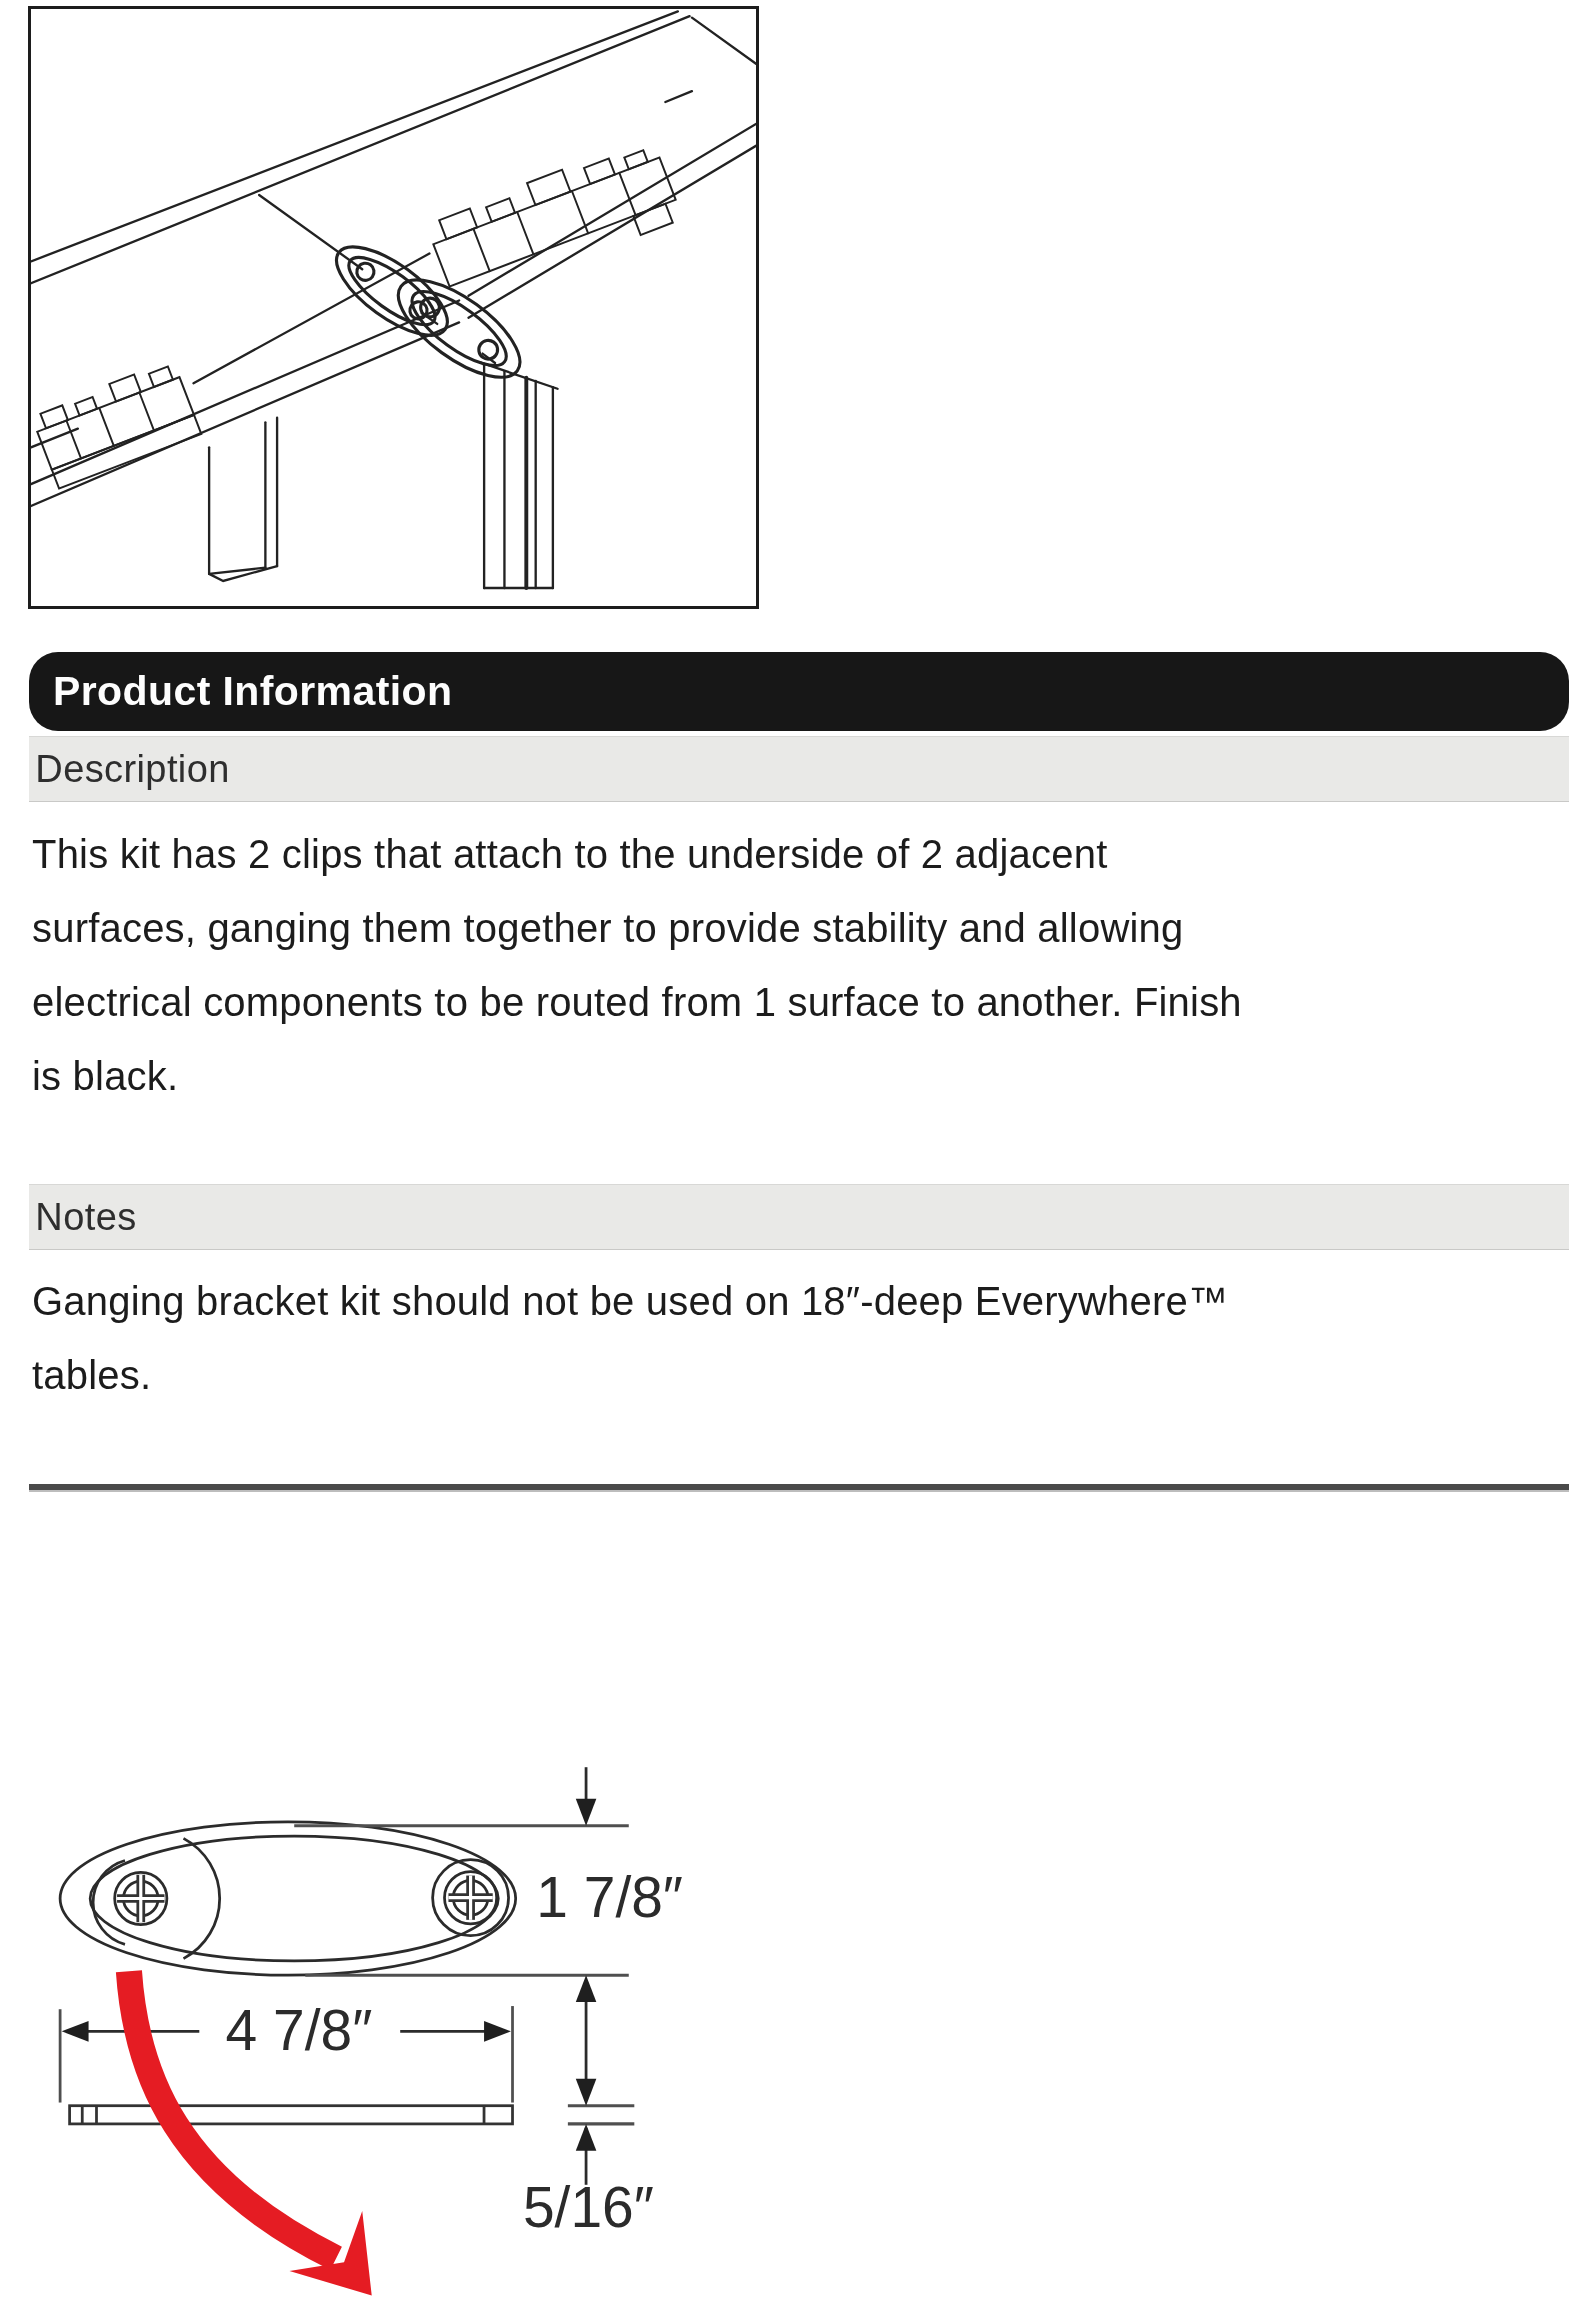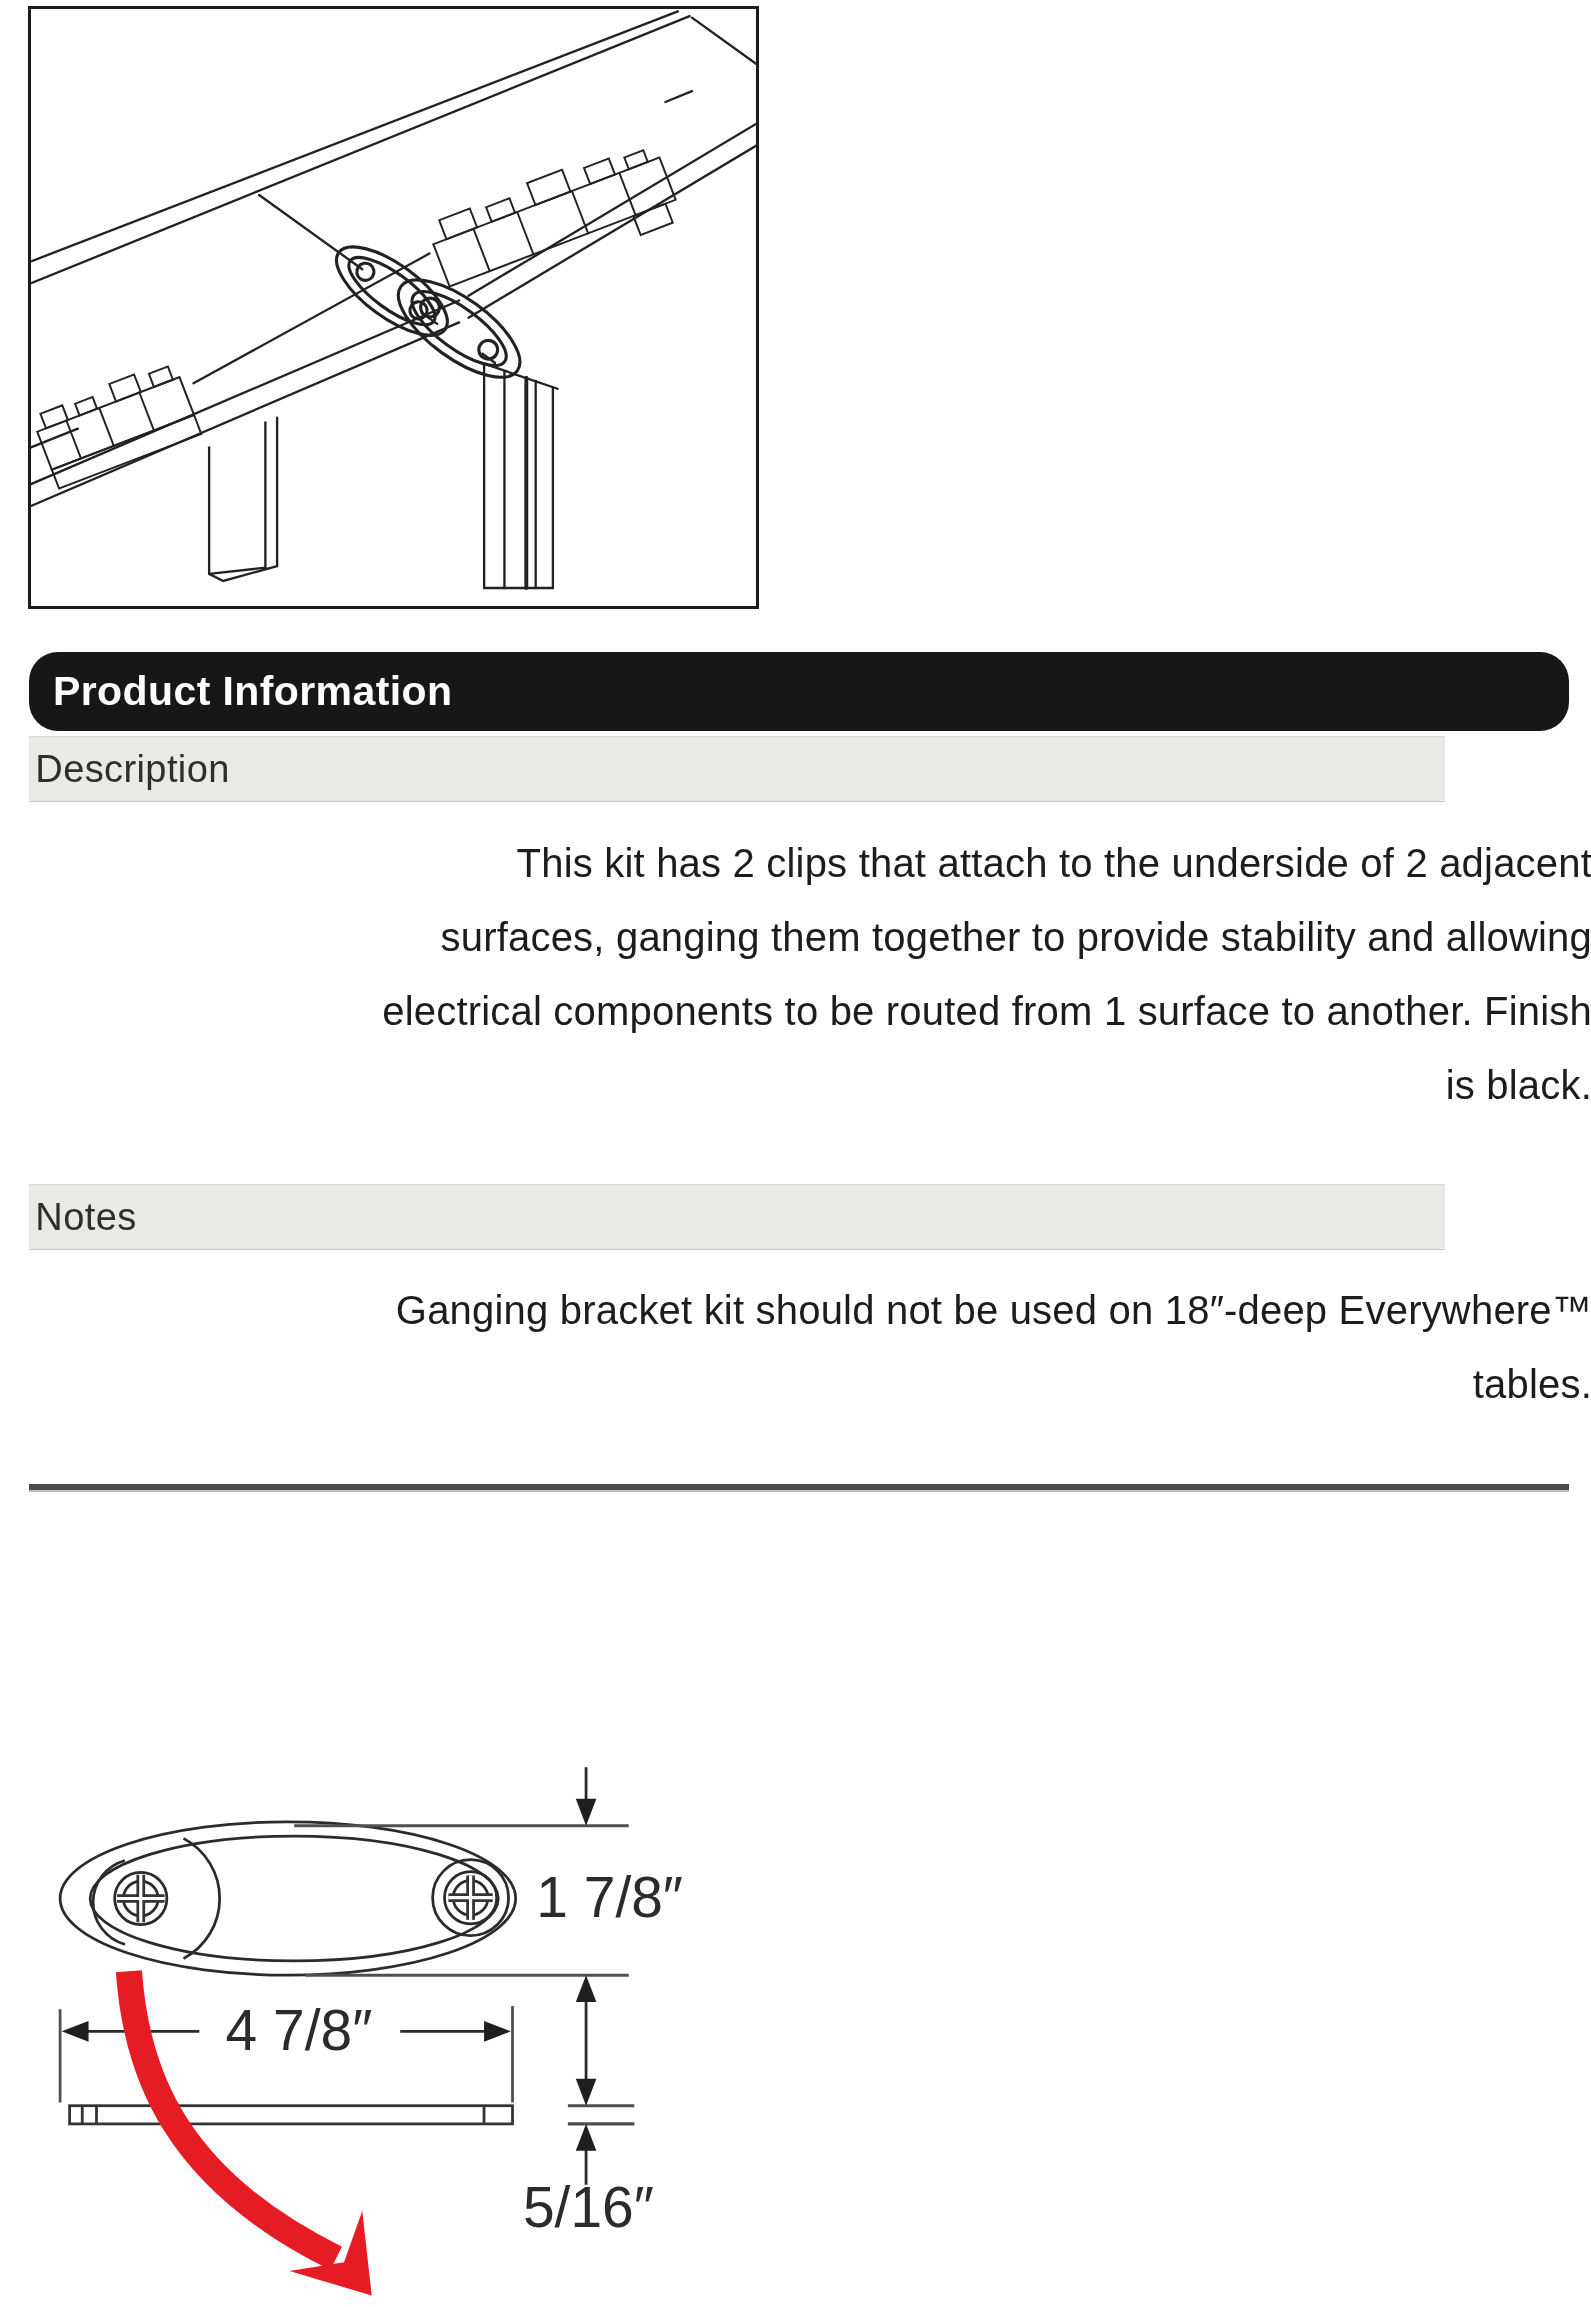--- a/index.html
+++ b/index.html
@@ -33,47 +33,46 @@
   }
   .header-bar span{
     color:#fdfdfd;
     font-size:41px;
     font-weight:bold;
     letter-spacing:0.4px;
   }
   .section-bar{
     position:absolute;
     left:29px;
-    width:1416px; height:66px;
+    width:1540px; height:66px;
     background:#e9e9e7;
     border-top:1.6px solid #d8d8d6;
     border-bottom:1.6px solid #c9c9c7;
     box-sizing:border-box;
     display:flex; align-items:center;
     padding-left:6.3px;
   }
   .section-bar span{
     color:#2e2e2e;
     font-size:38px;
     letter-spacing:0.4px;
   }
   .bar-description{top:736px;}
   .bar-notes{top:1184px;}
   .bar-dimensions{top:1497px;}
   .body-text{
     position:absolute;
     left:24px;
     width:1551px;
-    margin:17px;
+    margin:8px;
     font-size:40px;
     line-height:74px;
     letter-spacing:0.2px;
     color:#1c1c1c;
     white-space:pre-line;
-    text-align:right;
   }
   .desc-text{top:809px;}
   .notes-text{top:1256px;}
   .divider-rule{
     position:absolute;
     left:29px; top:1484px;
     width:1540px; height:5.5px;
     background:#4a4a4a;
     border-bottom:2.4px solid #bdbdbd;
   }

